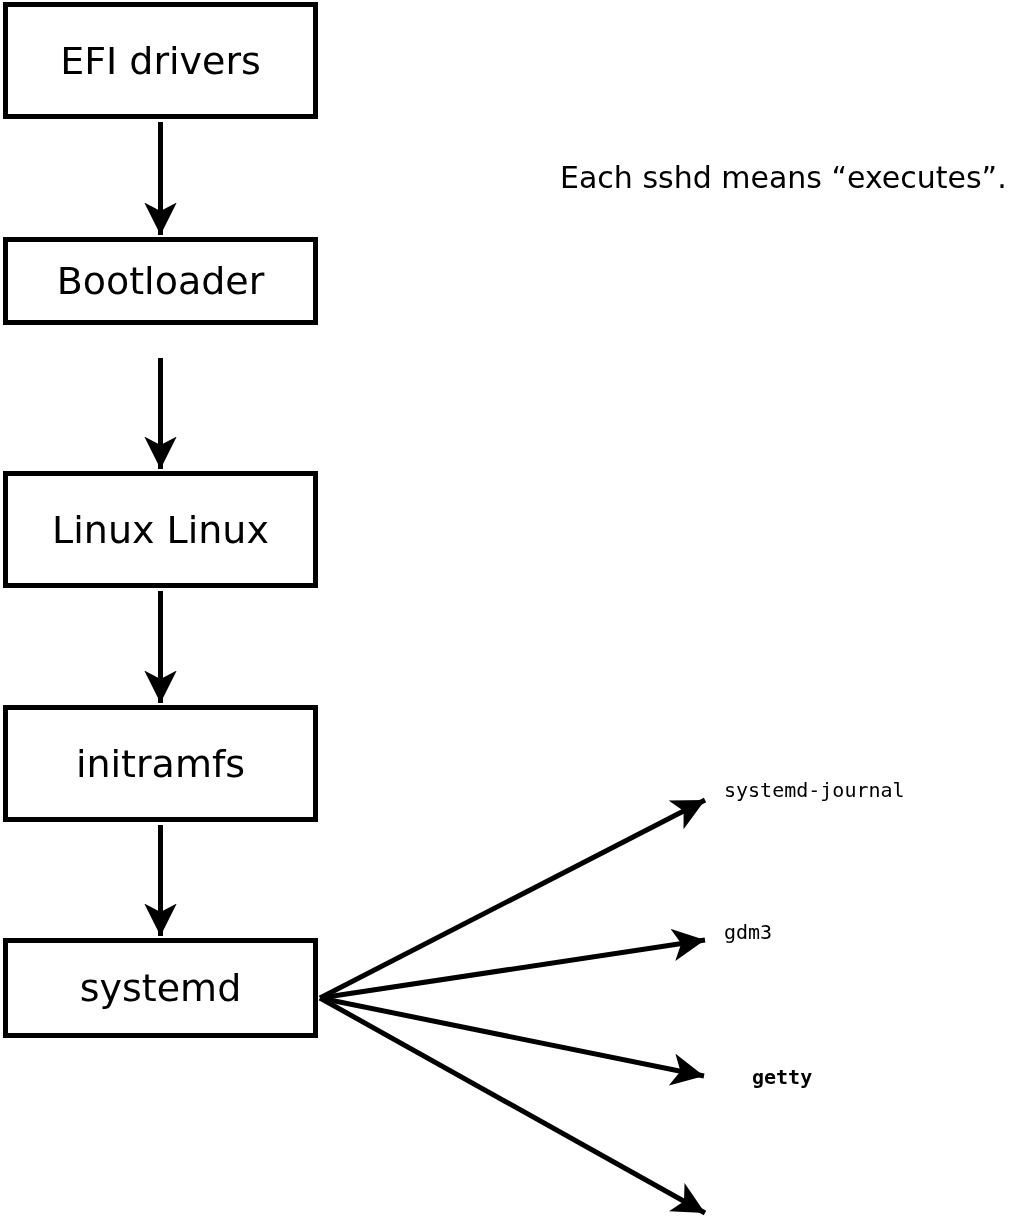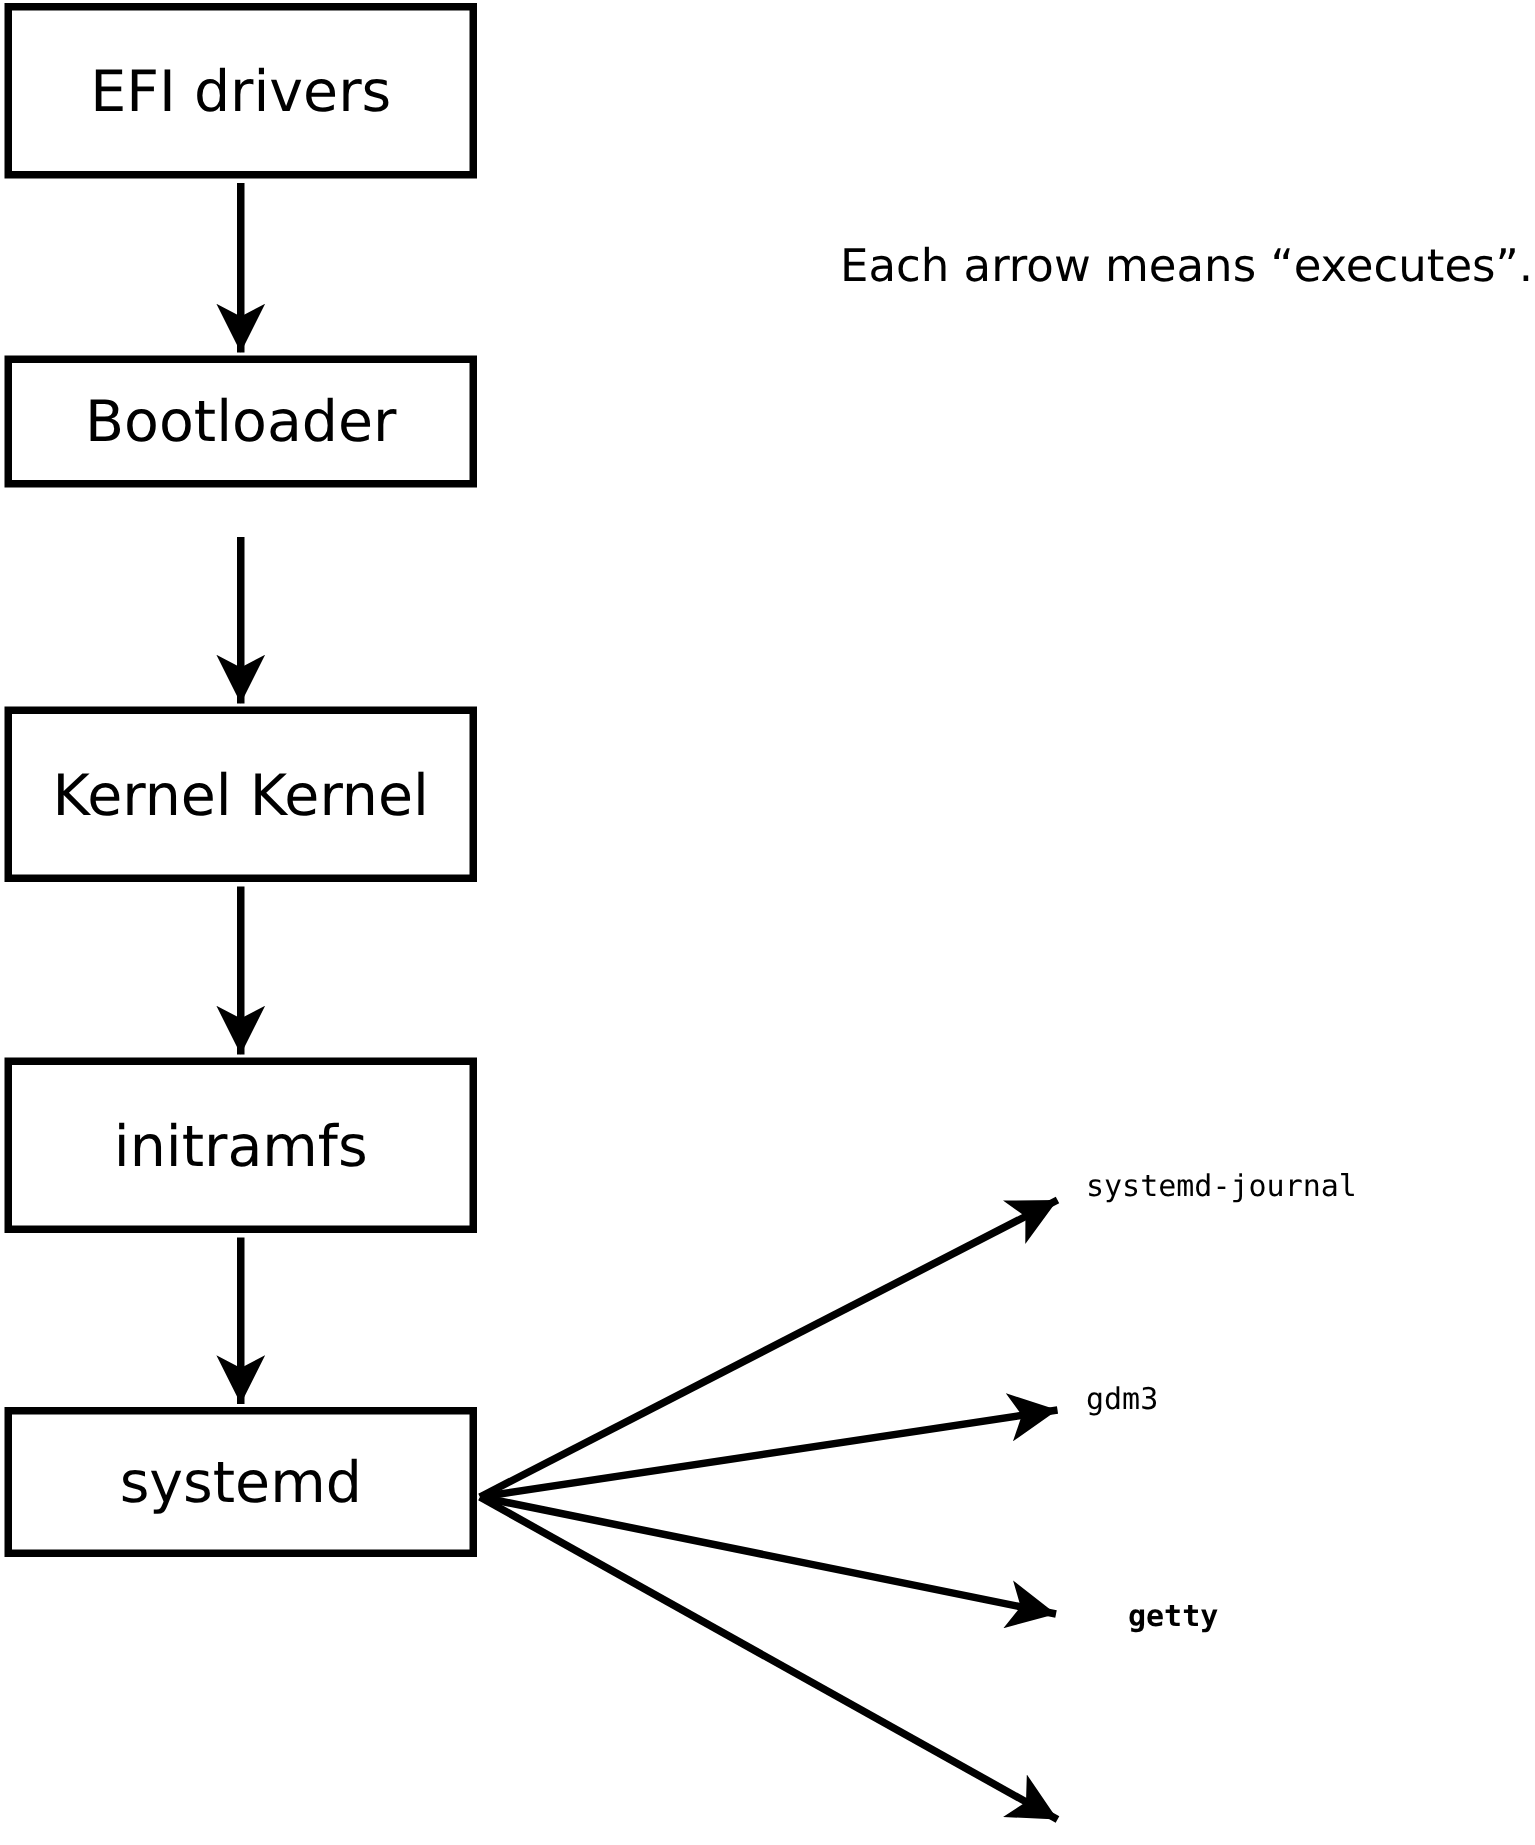--- a/index.html
+++ b/index.html
@@ -90,29 +90,29 @@
     <line x1="320" y1="998" x2="705" y2="1213" marker-end="url(#ah)"></line>
   </svg>
 
   <div class="box box-efi">
     <span>EFI drivers</span>
   </div>
   <div class="box box-bootloader">
     <span>Bootloader</span>
   </div>
   <div class="box box-kernel">
-    <span>Kernel Kernel</span>
+    <span>Linux Linux</span>
   </div>
   <div class="box box-initramfs">
     <span>initramfs</span>
   </div>
   <div class="box box-systemd">
     <span>systemd</span>
   </div>
 
-  <div class="note">Each arrow means “executes”.</div>
+  <div class="note">Each sshd means “executes”.</div>
 
   <div class="child-label mono child-journal">systemd-journal</div>
   <div class="child-label mono child-gdm3">gdm3</div>
   <div class="child-label mono child-getty">getty</div>
   <div class="child-label child-sshd">sshd</div>
 
 </div>
 
 </body></html>

